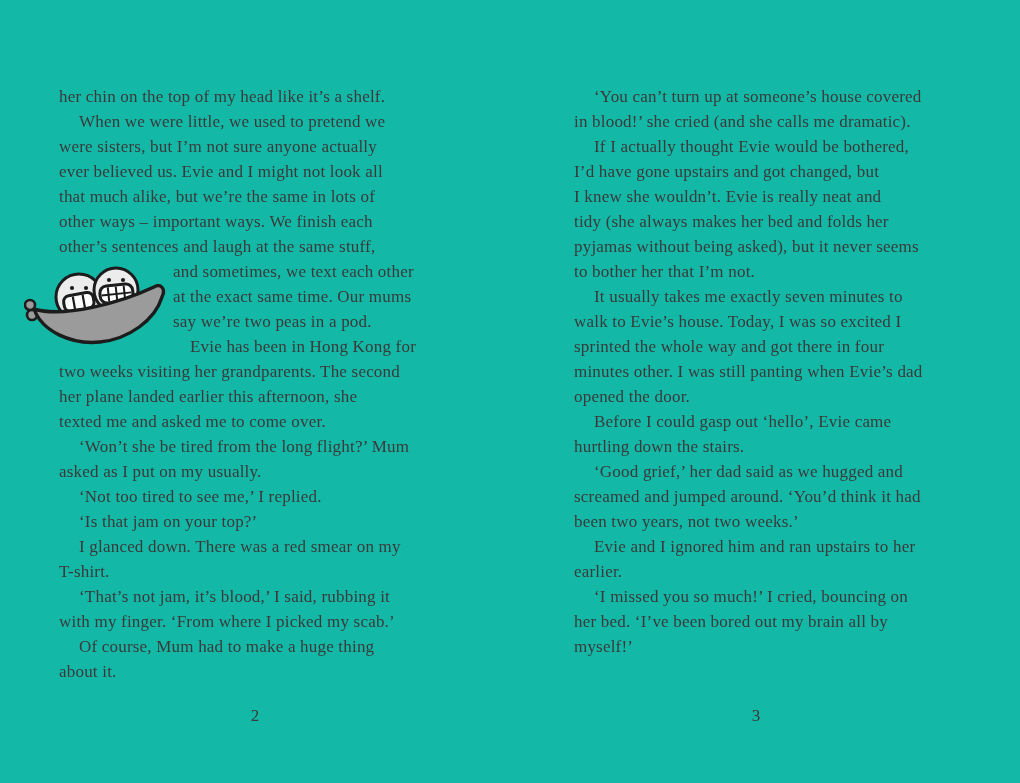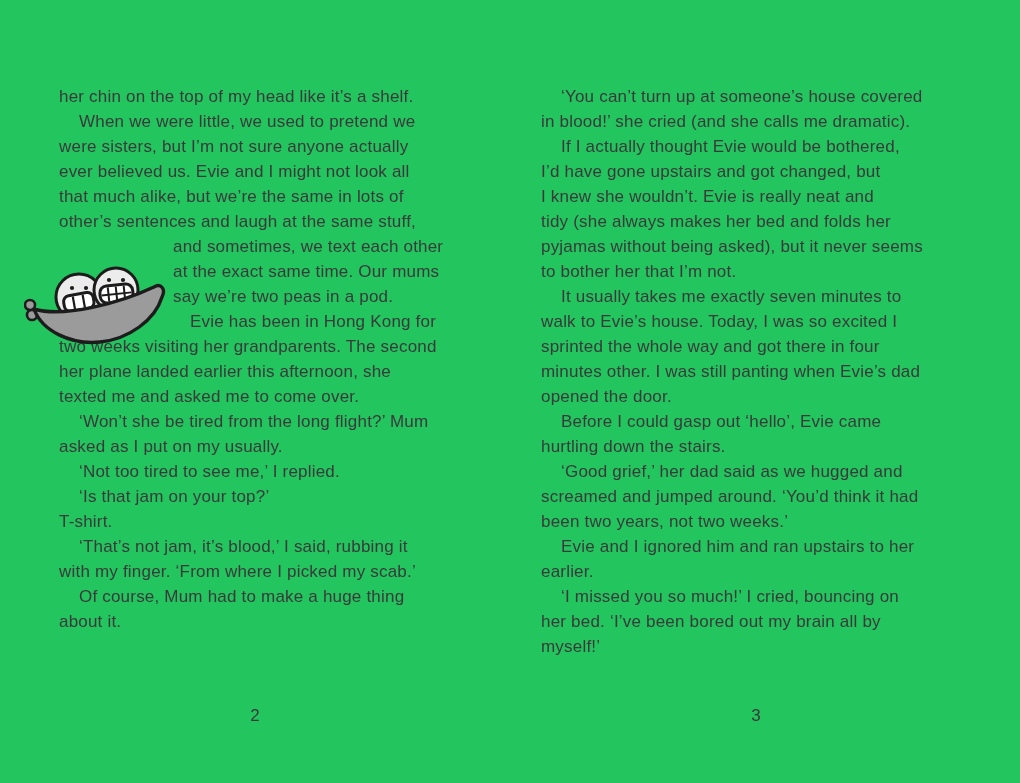--- a/index.html
+++ b/index.html
@@ -1,31 +1,31 @@
 <!DOCTYPE html>
 <html><head>
 <meta charset="utf-8">
 <style>
   * { margin: 0; padding: 0; box-sizing: border-box; }
   html, body { background: #ffffff; }
   .spread {
     position: relative;
     width: 1020px;
     height: 783px;
-    background: #22c55e;
+    background: #14b8a6;
     overflow: hidden;
-    font-family: Liberation Sans, sans-serif;
+    font-family: Liberation Serif, serif;
   }
   .text-col {
     position: absolute;
     top: 84px;
     width: 410px;
   }
   .text-col.left  { left: 59px; }
-  .text-col.right { left: 541px; }
+  .text-col.right { left: 574px; }
   .line {
     height: 25px;
     line-height: 25px;
     font-size: 17px;
     letter-spacing: 0.2px;
     color: #3a3a3a;
     white-space: nowrap;
   }
   .line.indent      { padding-left: 20px; }
   .line.wrap        { padding-left: 114px; }
@@ -54,32 +54,34 @@
 
 <div class="spread">
 
   <section>
     <div class="text-col left">
         <div class="line">her chin on the top of my head like it’s a shelf.</div>
         <div class="line indent">When we were little, we used to pretend we</div>
         <div class="line">were sisters, but I’m not sure anyone actually</div>
         <div class="line">ever believed us. Evie and I might not look all</div>
         <div class="line">that much alike, but we’re the same in lots of</div>
+        <div class="line">other ways – important ways. We finish each</div>
         <div class="line">other’s sentences and laugh at the same stuff,</div>
         <div class="line wrap">and sometimes, we text each other</div>
         <div class="line wrap">at the exact same time. Our mums</div>
         <div class="line wrap">say we’re two peas in a pod.</div>
         <div class="line wrap-indent">Evie has been in Hong Kong for</div>
         <div class="line">two weeks visiting her grandparents. The second</div>
         <div class="line">her plane landed earlier this afternoon, she</div>
         <div class="line">texted me and asked me to come over.</div>
         <div class="line indent">‘Won’t she be tired from the long flight?’ Mum</div>
         <div class="line">asked as I put on my usually.</div>
         <div class="line indent">‘Not too tired to see me,’ I replied.</div>
         <div class="line indent">‘Is that jam on your top?’</div>
+        <div class="line indent">I glanced down. There was a red smear on my</div>
         <div class="line">T-shirt.</div>
         <div class="line indent">‘That’s not jam, it’s blood,’ I said, rubbing it</div>
         <div class="line">with my finger. ‘From where I picked my scab.’</div>
         <div class="line indent">Of course, Mum had to make a huge thing</div>
         <div class="line">about it.</div>
       </div>
 
     <div class="illustration">
       <svg viewBox="0 0 142 96" xmlns="http://www.w3.org/2000/svg">
 

